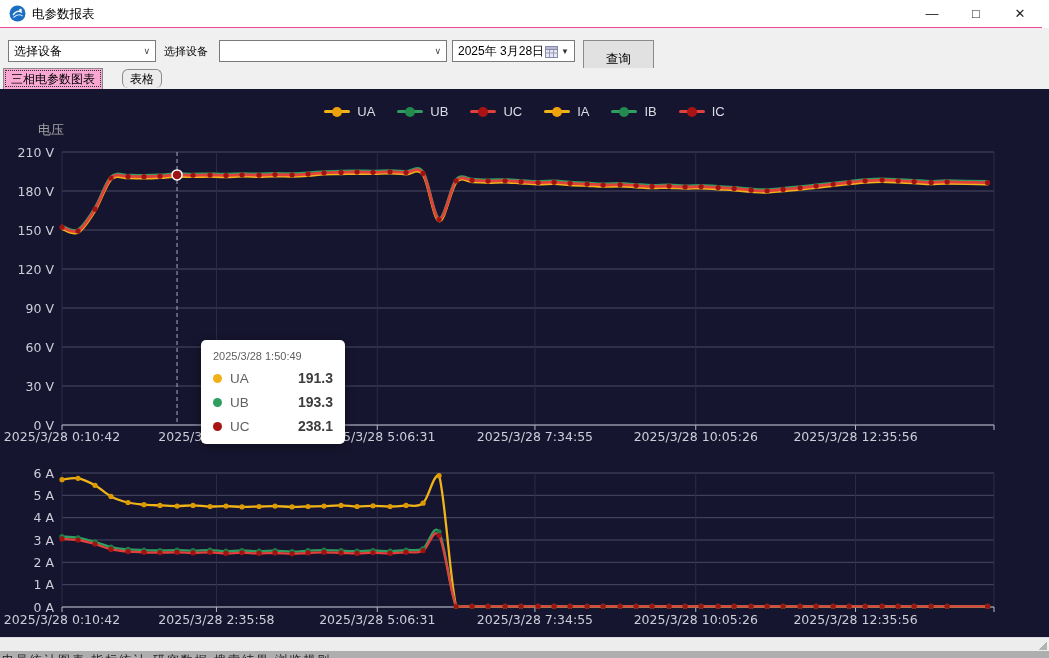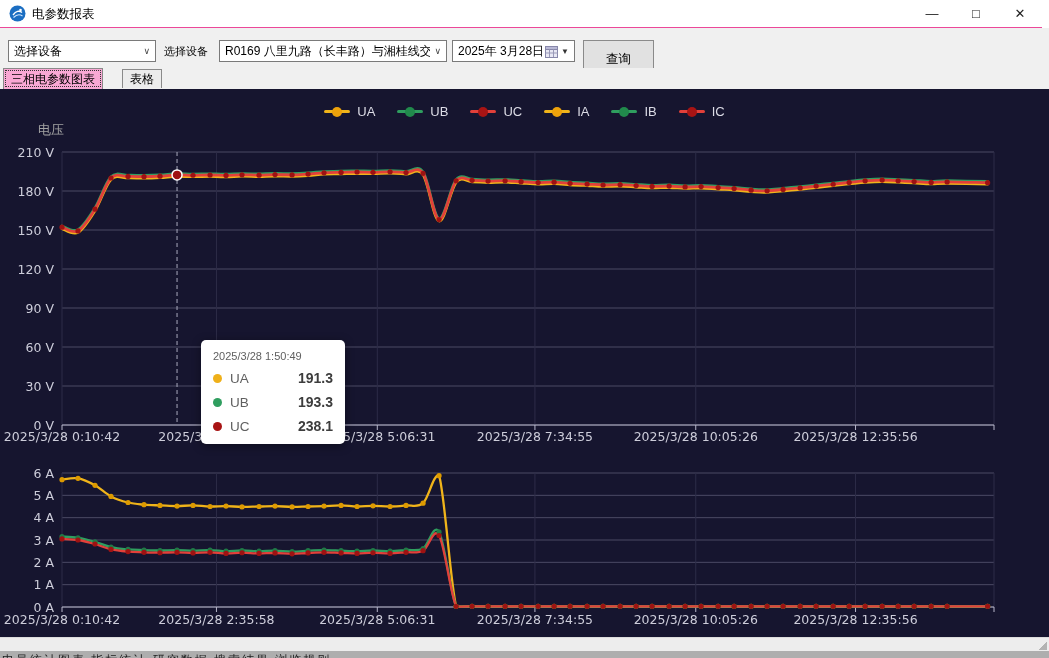--- a/index.html
+++ b/index.html
@@ -70,42 +70,41 @@
   <div class="win-btn wb-close">✕</div>
 </div>
 
 <div class="toolbar">
   <div class="combo" style="left:8px;width:148px;">
     <span>选择设备</span>
     <span class="chev">∨</span>
   </div>
   <span class="tb-label" style="left:164px;">选择设备</span>
   <div class="combo" style="left:219px;width:228px;">
-    <span style="white-space:nowrap;overflow:hidden;">R0169 八里九路（长丰路）与湘桂线交</span>
     <span class="chev">∨</span>
   </div>
   <div class="datepicker" style="left:452px;width:123px;">
     <span>2025年 3月28日</span>
     <span class="dp-ico">
       <svg width="13" height="13" viewBox="0 0 13 13">
         <rect x="0.5" y="1.5" width="12" height="11" fill="#e8e8f4" stroke="#8888aa"></rect>
         <rect x="0.5" y="1.5" width="12" height="3" fill="#b9b9d6" stroke="#8888aa"></rect>
         <line x1="4.5" y1="4.5" x2="4.5" y2="12" stroke="#9a9ab8"></line>
         <line x1="8.5" y1="4.5" x2="8.5" y2="12" stroke="#9a9ab8"></line>
         <line x1="0.5" y1="8" x2="12.5" y2="8" stroke="#9a9ab8"></line>
       </svg>
       <span class="dp-arrow">▼</span>
     </span>
   </div>
   <div class="btn" style="left:583px;width:71px;">查询</div>
 </div>
 
 <div class="tabstrip">
   <div class="tab selected" style="left:3px;">三相电参数图表</div>
-  <div class="tab" style="left:122px;">表格</div>
+  <div class="tab" style="left:122px;border-radius:6px;">表格</div>
 </div>
 
 <div class="panel">
   <svg id="chart-svg" width="1049" height="548">
       <line x1="62" y1="63" x2="994" y2="63" stroke="#4b4a64" stroke-width="1"></line>
       <text x="54" y="67.5" fill="#cdcdda" font-size="12.5" text-anchor="end" font-family="DejaVu Sans,sans-serif">210 V</text>
       <line x1="62" y1="102" x2="994" y2="102" stroke="#4b4a64" stroke-width="1"></line>
       <text x="54" y="106.5" fill="#cdcdda" font-size="12.5" text-anchor="end" font-family="DejaVu Sans,sans-serif">180 V</text>
       <line x1="62" y1="141" x2="994" y2="141" stroke="#4b4a64" stroke-width="1"></line>
       <text x="54" y="145.5" fill="#cdcdda" font-size="12.5" text-anchor="end" font-family="DejaVu Sans,sans-serif">150 V</text>

